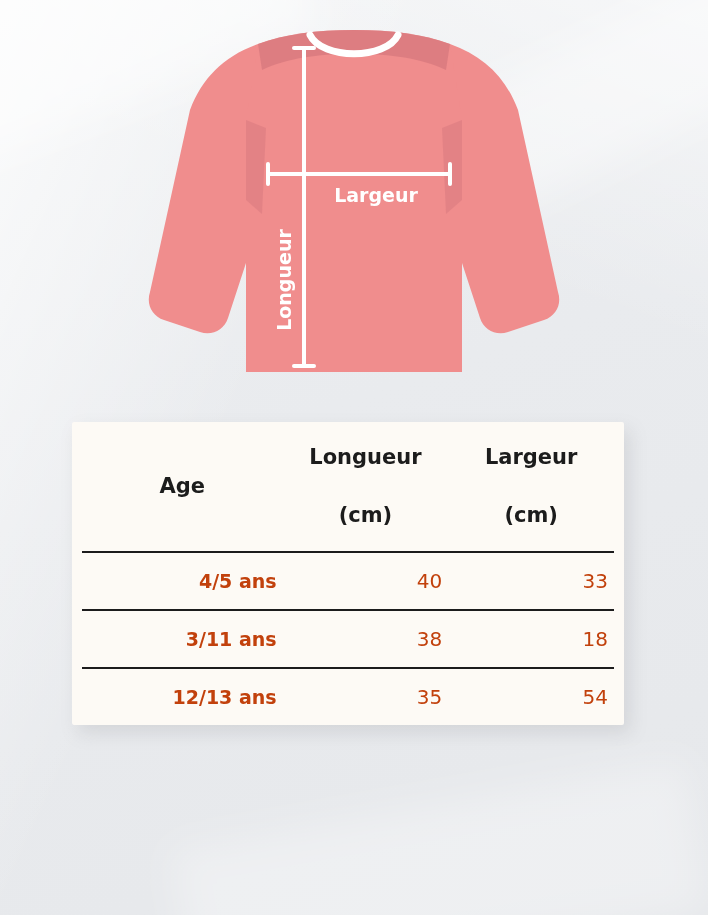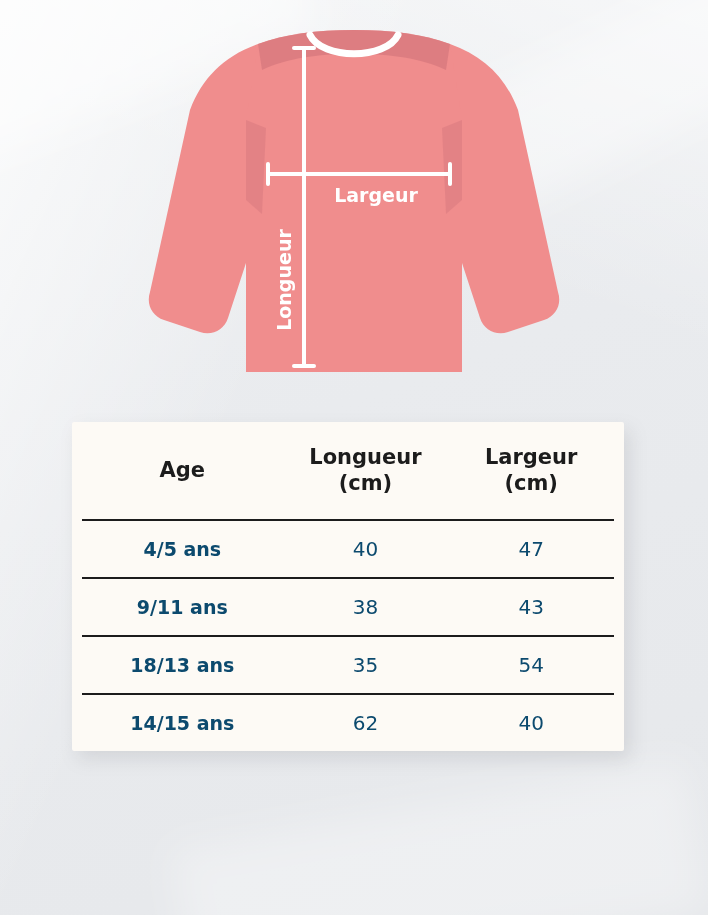--- a/index.html
+++ b/index.html
@@ -63,25 +63,25 @@
   table.size-table th {
     font-size: 21px;
     font-weight: bold;
     color: #1c1c1c;
     padding: 22px 6px 22px 6px;
     text-align: center;
     line-height: 1.25;
     border-bottom: 2px solid #1c1c1c;
     vertical-align: middle;
   }
-  table.size-table th .unit { display: block; }
+  table.size-table th .unit { display: block; margin-top: 32px; }
   table.size-table td {
     font-size: 20px;
-    color: #0c4a6e;
-    text-align: center;
+    color: #c2410c;
+    text-align: right;
     padding: 16px 6px;
     border-bottom: 2px solid #1c1c1c;
     vertical-align: middle;
   }
   table.size-table td.age {
     font-weight: bold;
     font-size: 19px;
   }
   table.size-table tr:last-child td {
     border-bottom: none;
@@ -153,35 +153,30 @@
             <th>
               <span>Largeur</span>
               <span class="unit">(cm)</span>
             </th>
           </tr>
         </thead>
         <tbody>
           <tr>
             <td class="age">4/5 ans</td>
             <td>40</td>
-            <td>47</td>
+            <td>33</td>
           </tr>
           <tr>
-            <td class="age">9/11 ans</td>
+            <td class="age">3/11 ans</td>
             <td>38</td>
-            <td>43</td>
+            <td>18</td>
           </tr>
           <tr>
-            <td class="age">18/13 ans</td>
+            <td class="age">12/13 ans</td>
             <td>35</td>
             <td>54</td>
-          </tr>
-          <tr>
-            <td class="age">14/15 ans</td>
-            <td>62</td>
-            <td>40</td>
           </tr>
         </tbody>
       </table>
     </div>
   </div>
 
 </div>
 
 </body></html>

